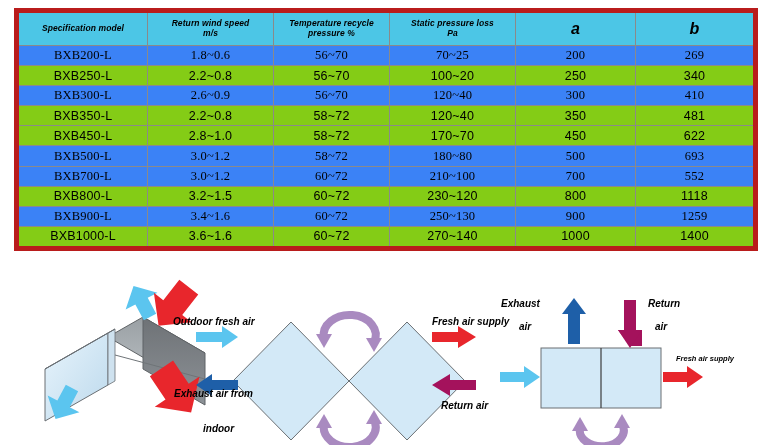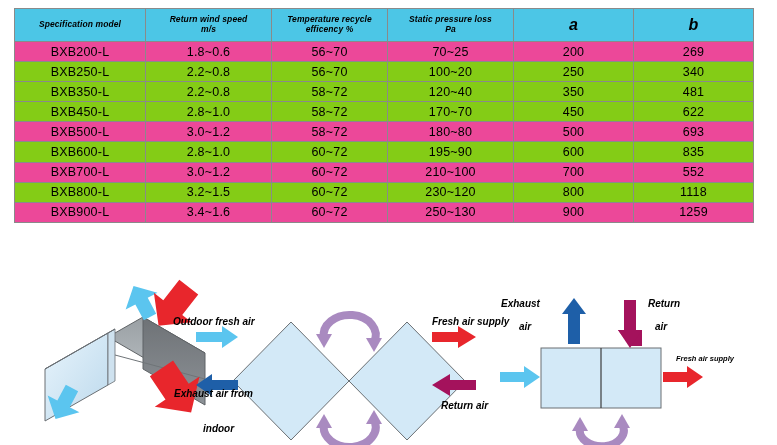--- a/index.html
+++ b/index.html
@@ -19,21 +19,21 @@
   #spec-table-wrap {
     position: absolute;
     left: 14px;
     top: 8px;
     width: 739px;
   }
   table.spec {
     border-collapse: collapse;
     width: 739px;
     table-layout: fixed;
-    border: 1px solid #b91c1c;
+    border: 5px solid #b91c1c;
   }
   table.spec col.c0 { width: 131px; }
   table.spec col.c1 { width: 126px; }
   table.spec col.c2 { width: 116px; }
   table.spec col.c3 { width: 126px; }
   table.spec col.c4 { width: 120px; }
   table.spec col.c5 { width: 120px; }
 
   table.spec th, table.spec td {
     border: 1px solid #8a8a8a;
@@ -56,21 +56,21 @@
     font-style: italic;
     font-weight: bold;
   }
   table.spec tbody td {
     font-size: 12.5px;
     height: 19.1px;
     padding: 0;
     font-weight: 400;
     letter-spacing: 0.2px;
   }
-  table.spec tbody tr.odd td { background: #ec4899; }
+  table.spec tbody tr.odd td { background: #3b82f6; font-family: Liberation Serif, serif; }
   table.spec tbody tr.even td { background: #84cc16; }
 
   
   #diagram {
     position: absolute;
     left: 0;
     top: 276px;
     width: 777px;
     height: 169px;
   }
@@ -102,21 +102,21 @@
       <tr>
         <th>
           <div>Specification model</div>
         </th>
         <th>
           <div>Return wind speed</div>
           <div>m/s</div>
         </th>
         <th>
           <div>Temperature recycle</div>
-          <div>efficency %</div>
+          <div>pressure %</div>
         </th>
         <th>
           <div>Static pressure loss</div>
           <div>Pa</div>
         </th>
         <th class="big">a</th>
         <th class="big">b</th>
       </tr>
     </thead>
     <tbody id="spec-body">
@@ -129,20 +129,28 @@
           <td>269</td>
         </tr>
         <tr class="even">
           <td>BXB250-L</td>
           <td>2.2~0.8</td>
           <td>56~70</td>
           <td>100~20</td>
           <td>250</td>
           <td>340</td>
         </tr>
+        <tr class="odd">
+          <td>BXB300-L</td>
+          <td>2.6~0.9</td>
+          <td>56~70</td>
+          <td>120~40</td>
+          <td>300</td>
+          <td>410</td>
+        </tr>
         <tr class="even">
           <td>BXB350-L</td>
           <td>2.2~0.8</td>
           <td>58~72</td>
           <td>120~40</td>
           <td>350</td>
           <td>481</td>
         </tr>
         <tr class="even">
           <td>BXB450-L</td>
@@ -153,28 +161,20 @@
           <td>622</td>
         </tr>
         <tr class="odd">
           <td>BXB500-L</td>
           <td>3.0~1.2</td>
           <td>58~72</td>
           <td>180~80</td>
           <td>500</td>
           <td>693</td>
         </tr>
-        <tr class="even">
-          <td>BXB600-L</td>
-          <td>2.8~1.0</td>
-          <td>60~72</td>
-          <td>195~90</td>
-          <td>600</td>
-          <td>835</td>
-        </tr>
         <tr class="odd">
           <td>BXB700-L</td>
           <td>3.0~1.2</td>
           <td>60~72</td>
           <td>210~100</td>
           <td>700</td>
           <td>552</td>
         </tr>
         <tr class="even">
           <td>BXB800-L</td>
@@ -184,20 +184,28 @@
           <td>800</td>
           <td>1118</td>
         </tr>
         <tr class="odd">
           <td>BXB900-L</td>
           <td>3.4~1.6</td>
           <td>60~72</td>
           <td>250~130</td>
           <td>900</td>
           <td>1259</td>
+        </tr>
+        <tr class="even">
+          <td>BXB1000-L</td>
+          <td>3.6~1.6</td>
+          <td>60~72</td>
+          <td>270~140</td>
+          <td>1000</td>
+          <td>1400</td>
         </tr>
       </tbody>
   </table>
 </div>
 
 <div id="diagram">
 
   <svg width="777" height="169" viewBox="0 0 777 169">
     <defs>
       <linearGradient id="gFaceLight" x1="0" y1="0" x2="1" y2="1">

